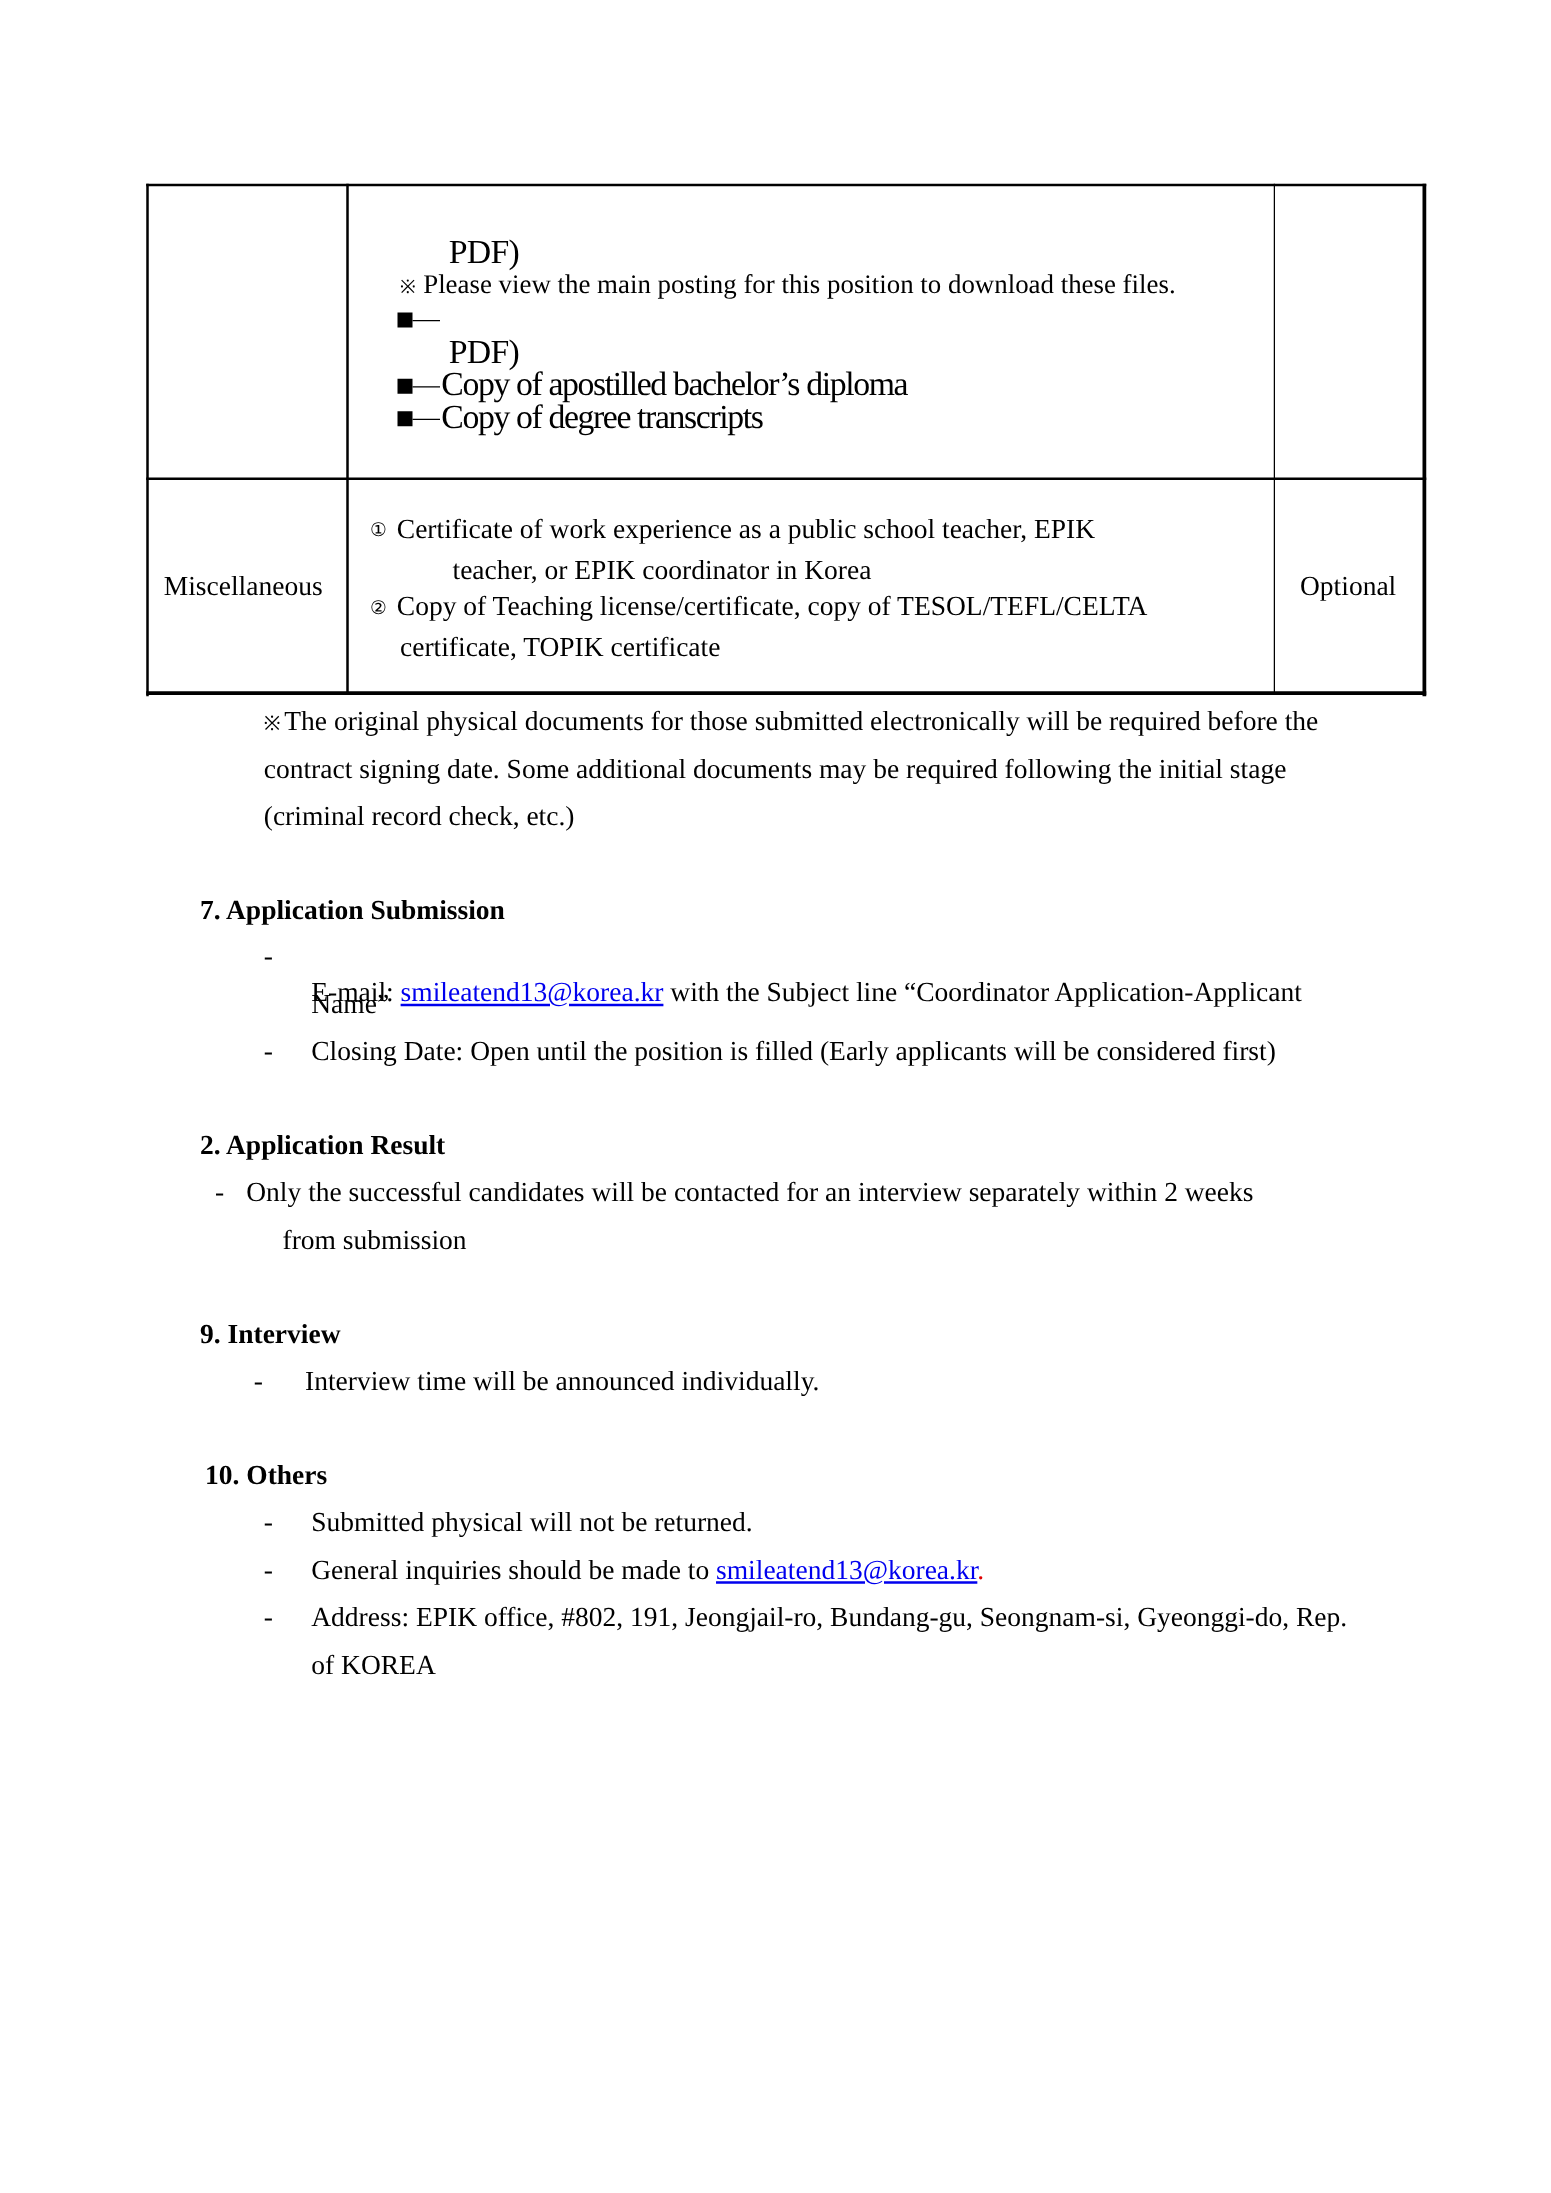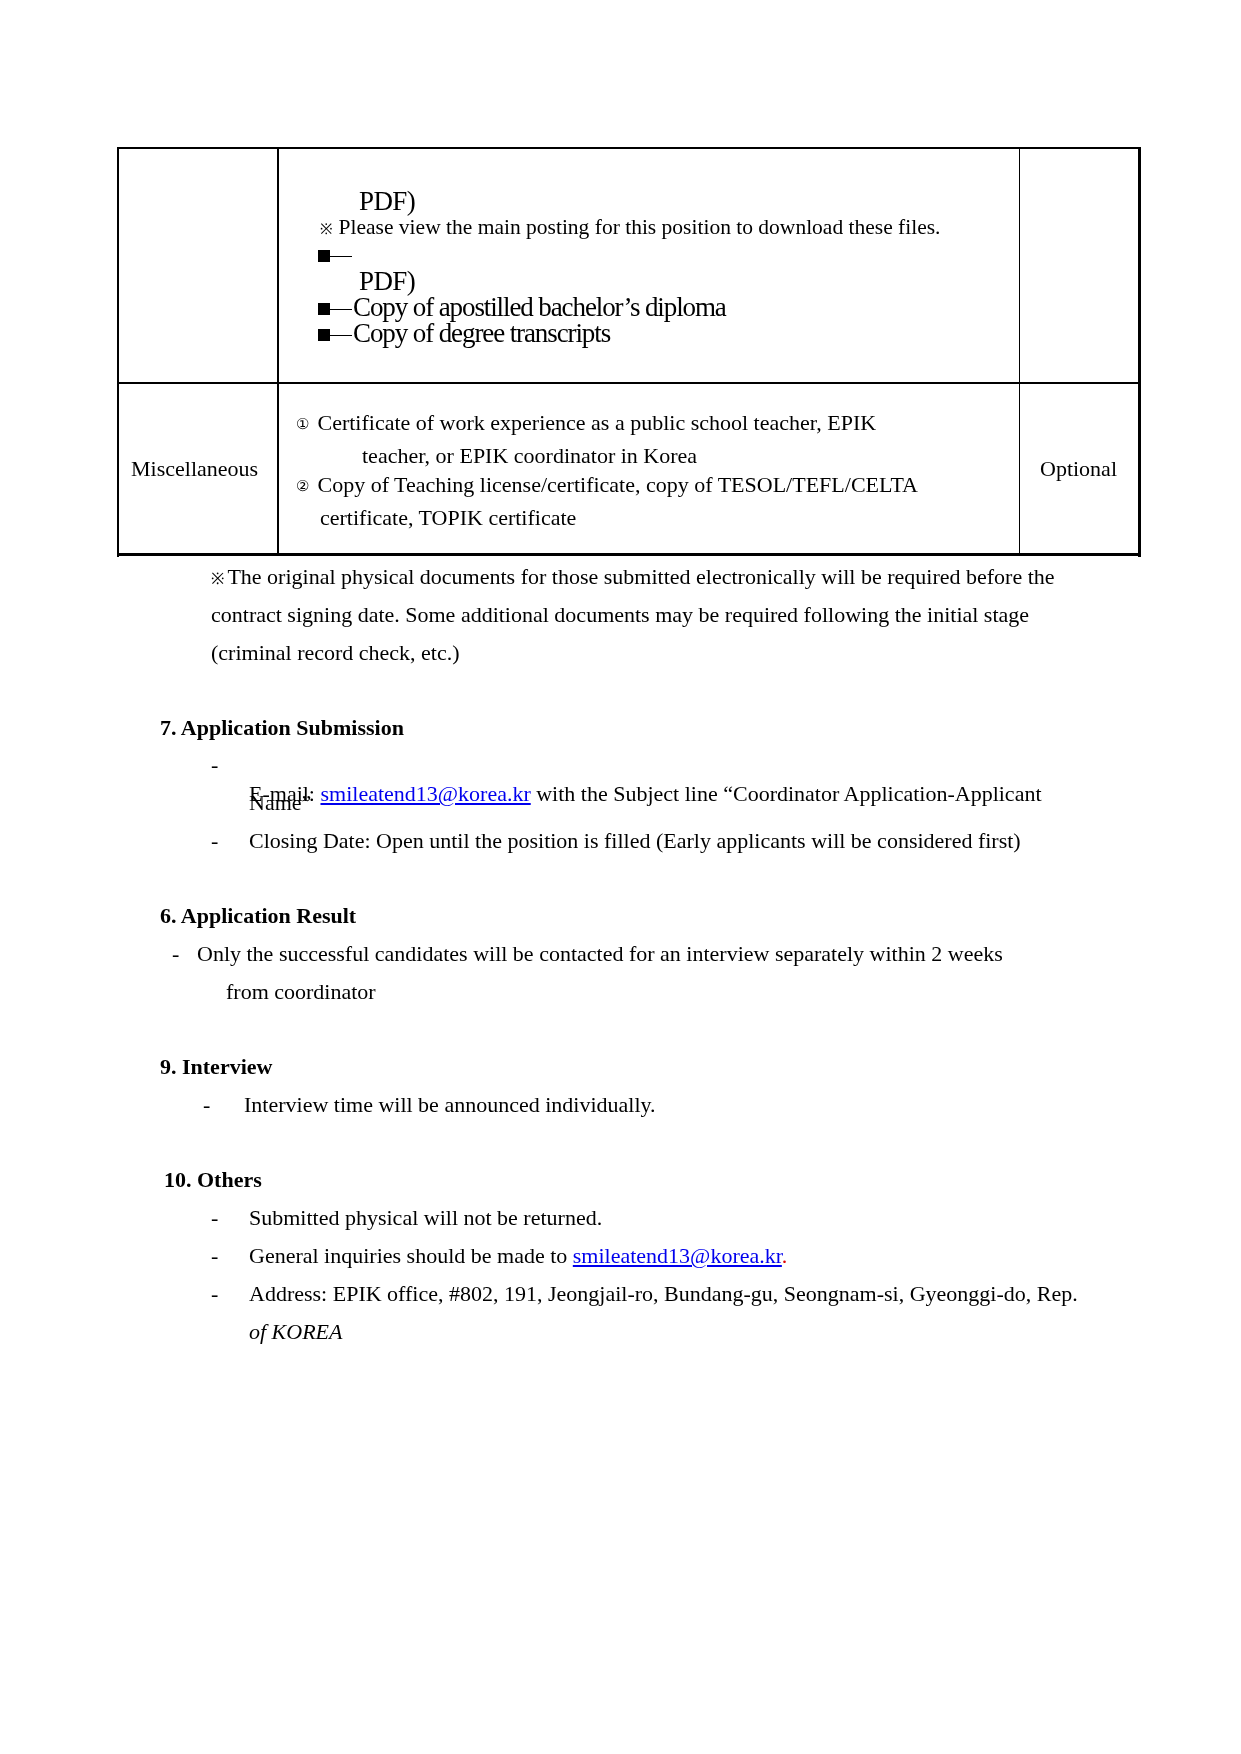--- a/index.html
+++ b/index.html
@@ -84,24 +84,24 @@
   <div class="abs t" style="left:211px; top:752px;">-</div>
   <div class="abs t" style="left:249px; top:752px;margin-top:29px;">
     <span>E-mail: </span><a class="link" href="#">smileatend13@korea.kr</a><span> with the Subject line “Coordinator Application-Applicant</span>
   </div>
   <div class="abs t" style="left:249px; top:790px;">Name”</div>
   <div class="abs t" style="left:211px; top:828px;">-</div>
   <div class="abs t" style="left:249px; top:828px;">Closing Date: Open until the position is filled (Early applicants will be considered first)</div>
 </div>
 
 <div>
-  <div class="abs h" style="left:160px; top:903px;">6. Application Result</div>
+  <div class="abs h" style="left:160px; top:903px;">2. Application Result</div>
   <div class="abs t" style="left:172px; top:941px;">-</div>
   <div class="abs t" style="left:197px; top:941px;">Only the successful candidates will be contacted for an interview separately within 2 weeks</div>
-  <div class="abs t" style="left:226px; top:979px;">from coordinator</div>
+  <div class="abs t" style="left:226px; top:979px;">from submission</div>
 </div>
 
 <div>
   <div class="abs h" style="left:160px; top:1054px;text-align:right;">9. Interview</div>
   <div class="abs t" style="left:203px; top:1092px;">-</div>
   <div class="abs t" style="left:244px; top:1092px;">Interview time will be announced individually.</div>
 </div>
 
 <div>
   <div class="abs h" style="left:164px; top:1167px;">10. Others</div>
@@ -109,14 +109,14 @@
   <div class="abs t" style="left:211px; top:1205px;">-</div>
   <div class="abs t" style="left:249px; top:1205px;">Submitted physical will not be returned.</div>
 
   <div class="abs t" style="left:211px; top:1243px;">-</div>
   <div class="abs t" style="left:249px; top:1243px;">
     <span>General inquiries should be made to </span><a class="link" href="#">smileatend13@korea.kr</a><span class="red">.</span>
   </div>
 
   <div class="abs t" style="left:211px; top:1281px;">-</div>
   <div class="abs t" style="left:249px; top:1281px;">Address: EPIK office, #802, 191, Jeongjail-ro, Bundang-gu, Seongnam-si, Gyeonggi-do, Rep.</div>
-  <div class="abs t" style="left:249px; top:1319px;font-style:italic;">of KOREA</div>
+  <div class="abs t" style="left:249px; top:1319px;">of KOREA</div>
 </div>
 
 </body></html>

